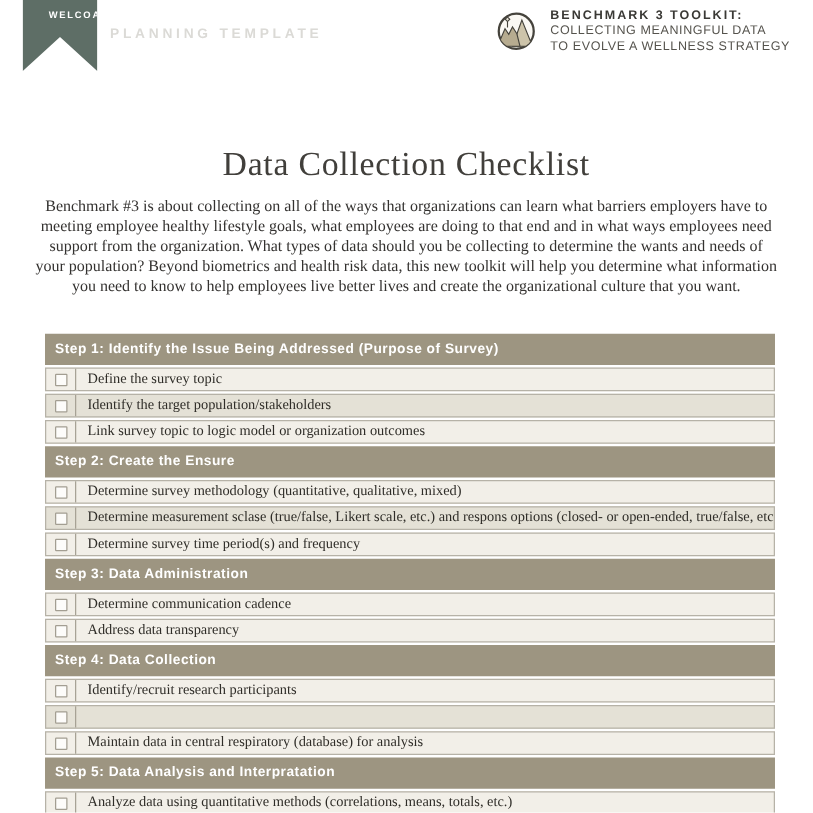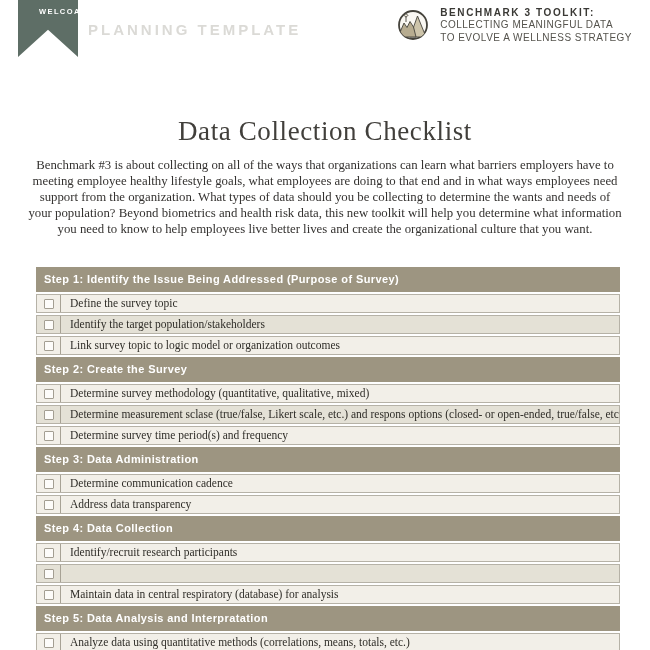--- a/index.html
+++ b/index.html
@@ -22,21 +22,21 @@
     clip-path:polygon(0 0,100% 0,100% 100%,50% 52%,0 100%);
     text-align:center;
   }
   .banner .brand{
     display:inline-block;margin-top:7px;
     font-family:"Liberation Sans",sans-serif;font-size:7.5px;font-weight:700;
     letter-spacing:1.4px;color:#ffffff;white-space:nowrap;padding-left:21px;
   }
   .tagline{
     position:absolute;left:88px;top:21px;
-    font-family:"Liberation Sans",sans-serif;font-size:15px;font-weight:700;
+    font-family:"Liberation Sans",sans-serif;font-size:11px;font-weight:700;
     letter-spacing:3px;color:#dbdad6;white-space:nowrap;
   }
   .badge{
     position:absolute;right:18px;top:6px;
     display:flex;align-items:center;gap:11px;
   }
   .badge-text{font-family:"Liberation Sans",sans-serif;text-align:left;}
   .badge-title{
     font-size:10px;font-weight:700;letter-spacing:1.6px;color:#3a3935;line-height:13px;white-space:nowrap;
   }
@@ -135,21 +135,21 @@
   <div class="row">
     <div class="cb-cell">
       <span class="checkbox"></span>
     </div>
     <div class="row-label">Link survey topic to logic model or organization outcomes</div>
   </div>
 </div>
   </section>
 
   <section>
-    <div class="section-header">Step 2: Create the Survey</div>
+    <div class="section-header">Step 2: Create the Ensure</div>
     <div class="rows">
   <div class="row">
     <div class="cb-cell">
       <span class="checkbox"></span>
     </div>
     <div class="row-label">Determine survey methodology (quantitative, qualitative, mixed)</div>
   </div>
 
   <div class="row dark">
     <div class="cb-cell">

